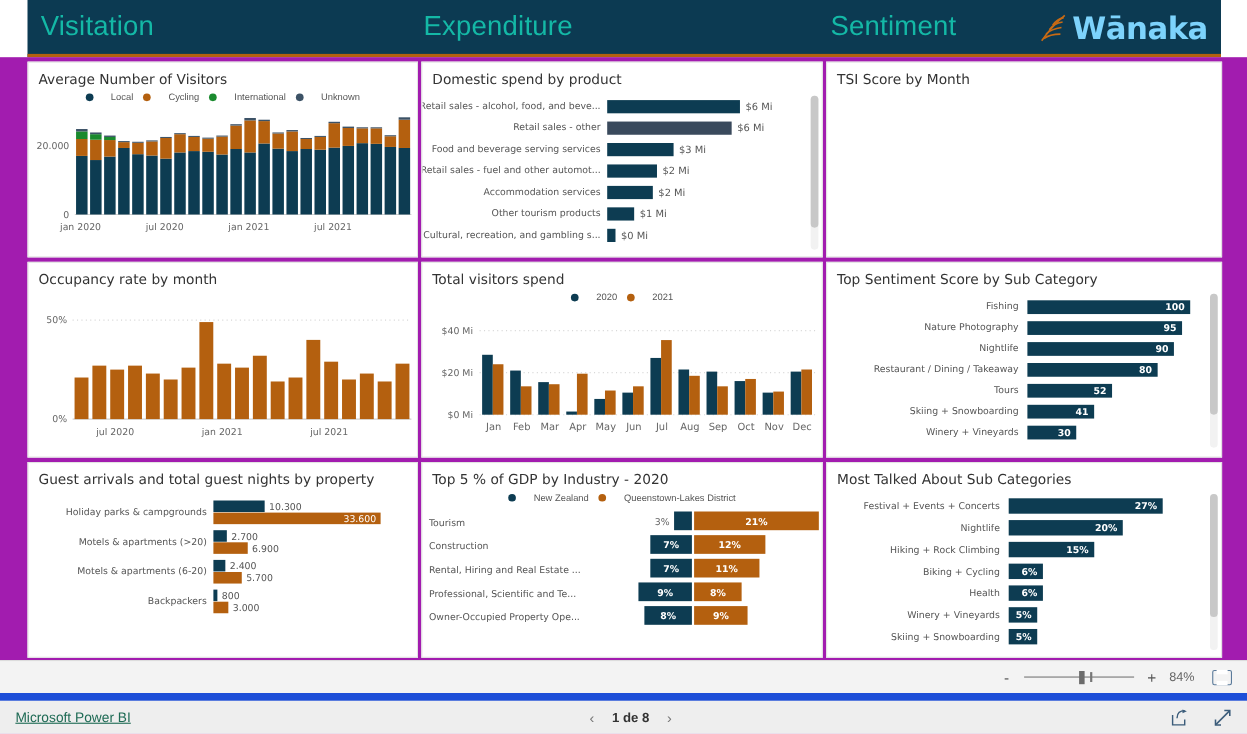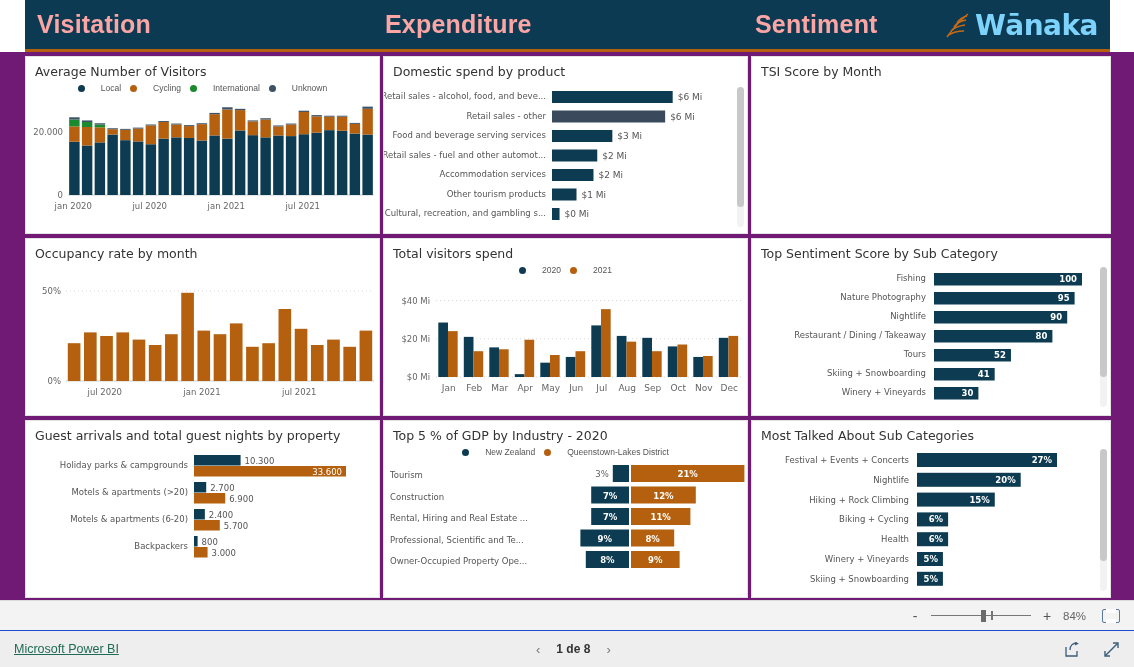--- a/index.html
+++ b/index.html
@@ -13,39 +13,39 @@
   }
   
   .header{
     position:absolute;left:25px;top:0;width:1085px;height:52px;
     background:#0c3a52;
     display:flex;align-items:center;
     border-bottom:3px solid #b4600f;
     box-sizing:border-box;
   }
   .hdr-title{
-    color:#fca5a5;font-size:25px;font-weight:bold;letter-spacing:.2px;
+    color:#14b8a6;font-size:25px;font-weight:normal;letter-spacing:.2px;
     white-space:nowrap;
   }
   .hdr-t1{position:absolute;left:12px;}
   .hdr-t2{position:absolute;left:360px;}
   .hdr-t3{position:absolute;left:730px;}
   .logo{
     position:absolute;right:12px;top:6px;height:38px;
     display:flex;align-items:center;gap:3px;
   }
   .logo-mark{width:28px;height:30px;}
   .logo-text{
     color:#7dd3fc;font-size:28px;font-weight:bold;letter-spacing:-.5px;
     font-family:"DejaVu Sans", sans-serif;
   }
   
   .canvas{
     position:absolute;left:0;top:52px;width:1134px;height:548px;
-    background:#701a75;
+    background:#a21caf;
   }
   .card{
     position:absolute;background:#ffffff;
     border:1px solid #e3e3e3;
     box-sizing:border-box;
     overflow:hidden;
   }
   .card-title{
     font-size:12.5px;color:#333;font-weight:400;
     padding:7px 0 0 9px;line-height:15px;
@@ -80,21 +80,21 @@
     width:18px;height:14px;border:1.6px solid #5a7a9a;border-radius:2px;cursor:pointer;
     position:relative;box-sizing:border-box;
   }
   .fitbtn:before,.fitbtn:after{
     content:"";position:absolute;background:#fff;
   }
   .fitbtn:before{left:3px;right:3px;top:-1px;height:4px;}
   .fitbtn:after{left:3px;right:3px;bottom:-1px;height:4px;}
   .statusbar{
     position:absolute;left:0;top:630px;width:1134px;height:37px;
-    background:#eeeeee;border-top:1px solid #1d4ed8;
+    background:#eeeeee;border-top:7px solid #1d4ed8;
     display:flex;align-items:center;box-sizing:border-box;
   }
   .pbi-link{
     position:absolute;left:14px;font-size:12.5px;color:#1f6b55;
     text-decoration:underline;cursor:pointer;
   }
   .pager{
     position:absolute;left:536px;display:flex;align-items:center;gap:16px;
     font-size:12px;color:#333;
   }

